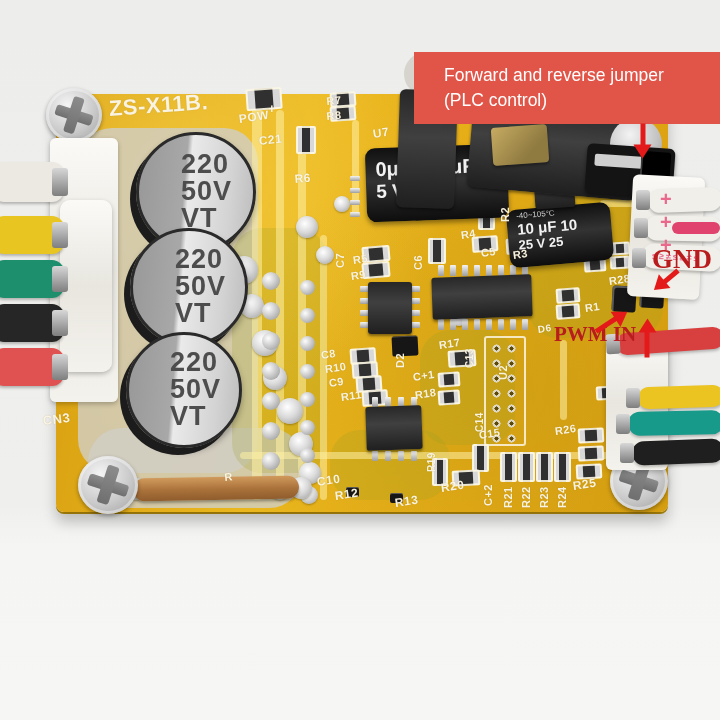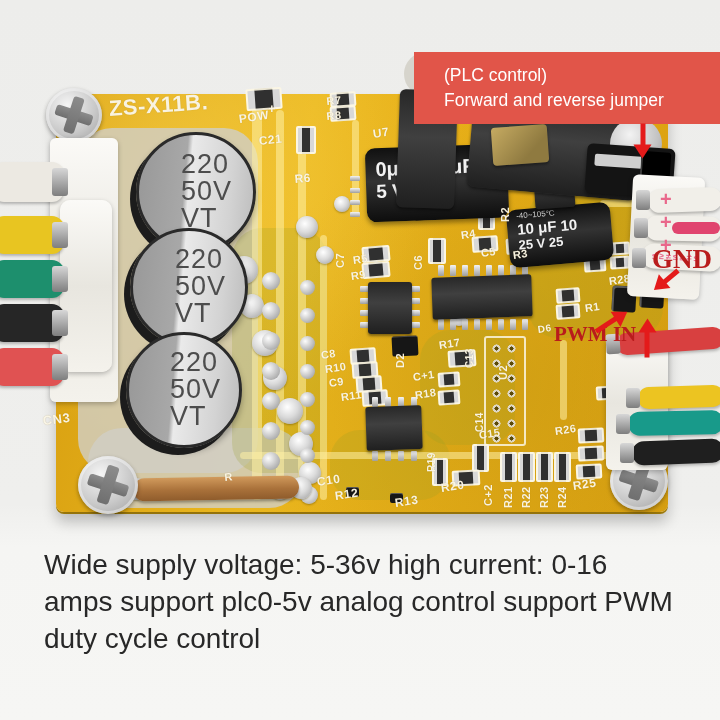--- a/index.html
+++ b/index.html
@@ -24,21 +24,21 @@
   .d-pin{position:absolute;background:linear-gradient(180deg,#f4f4f4,#9e9e9e);border-radius:1px;}
   .d-hole{position:absolute;background:radial-gradient(circle,#5c4a06 0 30%,#ded7c3 35% 62%,transparent 66%);border-radius:50%;}
   #silk{position:absolute;left:0;top:0;width:720px;height:720px;z-index:5;pointer-events:none;}
   .silk{position:absolute;color:rgba(251,247,232,.96);font-weight:700;transform-origin:0 0;
         text-shadow:0 0 1px rgba(120,90,0,.35);white-space:nowrap;letter-spacing:.5px;}
   
   .comp{position:absolute;z-index:4;}
   .ecap{border-radius:50%;
         background:linear-gradient(95deg,#989898 0%,#a8a8a8 40%,#eaeaea 44%,#d3d3d3 78%,#bdbdbd 100%);
         border:3px solid #2a2a2a;box-shadow:-6px 7px 0 0 #1c1c1c,0 4px 6px rgba(0,0,0,.3);}
-  .ecap .txt{position:absolute;color:#4d4d4d;font-weight:400;font-size:27px;line-height:27px;letter-spacing:1px;}
+  .ecap .txt{position:absolute;color:#4d4d4d;font-weight:700;font-size:27px;line-height:27px;letter-spacing:1px;}
   .bcap{background:linear-gradient(180deg,#101010,#333 45%,#0d0d0d);border-radius:10px;
         box-shadow:0 3px 5px rgba(0,0,0,.4);color:#f2f2f2;}
   .bcap .l{font-weight:700;white-space:nowrap;}
   .ic{background:linear-gradient(180deg,#272727,#404040 40%,#1f1f1f);border-radius:3px;box-shadow:0 2px 3px rgba(0,0,0,.45);}
   .screw{border-radius:50%;background:radial-gradient(circle at 38% 32%,#f5f5f5,#c9c9c9 55%,#9a9a9a);
          box-shadow:0 2px 4px rgba(0,0,0,.35), inset 0 0 0 3px rgba(255,255,255,.4);}
   .screw:before,.screw:after{content:'';position:absolute;left:50%;top:50%;background:linear-gradient(180deg,#8c8c8c,#6f6f6f);border-radius:3px;}
   .screw:before{width:68%;height:20%;transform:translate(-50%,-50%) rotate(18deg);}
   .screw:after{width:20%;height:68%;transform:translate(-50%,-50%) rotate(18deg);}
   
@@ -348,31 +348,26 @@
   <div class="wire" style="left:616px;top:330px;width:108px;height:22px;background:#d84040;transform:rotate(-4deg);"></div>
   <div class="wire" style="left:638px;top:386px;width:86px;height:22px;background:#ecc421;transform:rotate(-2deg);"></div>
   <div class="wire" style="left:628px;top:411px;width:96px;height:24px;background:#189a8a;transform:rotate(-1deg);"></div>
   <div class="wire" style="left:632px;top:440px;width:92px;height:24px;background:#1f1f1f;transform:rotate(-2deg);"></div>
   <div class="crimp" style="left:606px;top:334px;width:14px;height:20px;transform:rotate(-4deg);"></div>
   <div class="crimp" style="left:626px;top:388px;width:14px;height:20px;"></div>
   <div class="crimp" style="left:616px;top:414px;width:14px;height:20px;"></div>
   <div class="crimp" style="left:620px;top:443px;width:14px;height:20px;"></div>
 
   <div id="jumper-note" class="note" style="background: rgb(225, 85, 73);">
+    <div>Forward and reverse jumper</div>
     <div>(PLC control)</div>
-    <div>Forward and reverse jumper</div>
   </div>
   <div class="arrow" style="left:643px;top:121px;width:22px;transform:rotate(90deg);"></div>
 
   <div class="red-serif" style="left:652px;top:244px;font-size:27px;">GND</div>
   <div class="arrow" style="left:678px;top:268px;width:18px;transform:rotate(140deg);"></div>
 
   <div class="red-serif" style="left:554px;top:322px;font-size:21px;">PWM IN</div>
   <div class="arrow" style="left:596px;top:329px;width:24px;transform:rotate(-33deg);"></div>
 
   <div class="arrow" style="left:647px;top:355px;width:26px;transform:rotate(-90deg);"></div>
 
-  <div id="caption">
-      <div>Wide supply voltage: 5-36v high current: 0-16</div>
-      <div>amps support plc0-5v analog control support PWM</div>
-      <div>duty cycle control</div>
-    </div>
 </div>
 
 </body></html>

